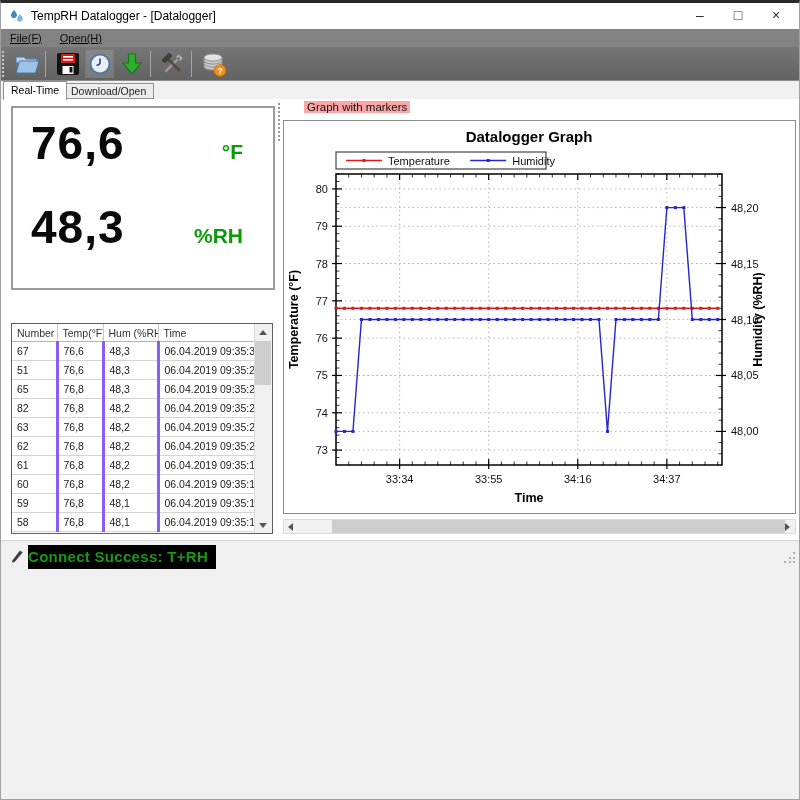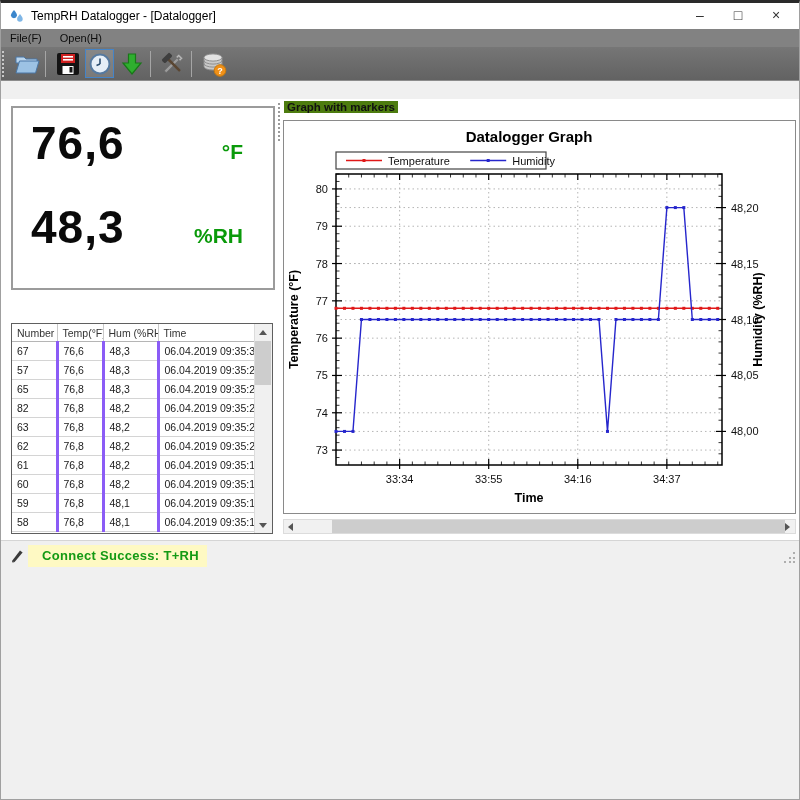--- a/index.html
+++ b/index.html
@@ -6,21 +6,21 @@
   .window{position:relative;width:800px;height:800px;background:#f0f0f0;box-sizing:border-box;
           border-top:3px solid #2a2a2a;border-left:1px solid #a0a0a0;border-right:1px solid #a0a0a0;border-bottom:1px solid #a0a0a0;overflow:hidden;}
   .abs{position:absolute;}
   
   .titlebar{left:0;right:0;top:0;height:26px;background:#ffffff;}
   .app-icon{left:8px;top:5px;width:16px;height:16px;}
   .title-text{left:30px;top:0;height:26px;line-height:26px;font-size:12px;color:#000;}
   .win-controls{right:4px;top:0;height:26px;display:flex;}
   .win-btn{width:38px;height:26px;line-height:24px;text-align:center;font-size:14px;color:#333;}
   
-  .menubar{left:0;right:0;top:26px;height:18px;background:#828282;display:flex;align-items:center;}
+  .menubar{left:0;right:0;top:26px;height:18px;background:#828282;display:flex;align-items:center;text-decoration:underline;}
   .menu-item{font-size:11px;color:#0d0d0d;padding:0 9px;line-height:18px;}
   
   .toolbar{left:0;right:0;top:44px;height:33px;background:linear-gradient(#767676,#626262);display:flex;align-items:center;border-bottom:1px solid #8c8c8c;}
   .tb-grip{width:5px;height:26px;margin-left:1px;border-left:2px dotted #c9c9c9;}
   .tb-btn{width:29px;height:29px;margin-left:3px;display:flex;align-items:center;justify-content:center;}
   .tb-btn.selected{border:1px solid #4584c7;background:rgba(255,255,255,0.14);box-sizing:border-box;}
   .tb-sep{width:1px;height:26px;background:#a5a5a5;margin:0 4px;}
   
   .tabbar{left:0;right:0;top:78px;height:18px;background:#f0f0f0;}
   .tab{position:absolute;box-sizing:border-box;font-size:10.5px;padding:0 7px;border:1px solid #919191;}
@@ -42,33 +42,33 @@
   table.grid td{height:18px;color:#1a1a1a;padding:0 0 0 5px;border-right:3px solid #8b5cf6;border-bottom:1px solid #d4d4d4;white-space:nowrap;overflow:hidden;}
   .vscroll{position:absolute;top:0;right:0;bottom:0;width:17px;background:#f0f0f0;border-left:1px solid #dcdcdc;}
   .vs-btn{position:absolute;left:0;width:16px;height:16px;background:#f0f0f0;}
   .vs-up{top:0;} .vs-down{bottom:0;}
   .tri-up{position:absolute;left:4px;top:6px;width:0;height:0;border-left:4px solid transparent;border-right:4px solid transparent;border-bottom:5px solid #555;}
   .tri-down{position:absolute;left:4px;top:6px;width:0;height:0;border-left:4px solid transparent;border-right:4px solid transparent;border-top:5px solid #555;}
   .vs-thumb{position:absolute;left:0;top:17px;width:16px;height:44px;background:#cdcdcd;}
   
   .splitter{left:277px;top:4px;height:38px;width:3px;border-left:2px dotted #9a9a9a;}
   
-  .group-label{left:283px;top:2px;font-size:11.5px;font-weight:bold;color:#111;background:#4d7c0f;padding:0 3px;z-index:2;}
+  .group-label{left:303px;top:2px;font-size:11.5px;font-weight:normal;color:#111;background:#fca5a5;padding:0 3px;z-index:2;}
   .groupbox{left:282px;top:21px;width:513px;height:394px;border:1px solid #8a8a8a;background:#fff;box-sizing:border-box;}
   
   .hscroll{left:282px;top:420px;width:513px;height:15px;background:#f1f1f1;border:1px solid #dcdcdc;box-sizing:border-box;}
   .hs-btn{position:absolute;top:0;width:15px;height:13px;}
   .hs-left{left:0;} .hs-right{right:0;}
   .tri-left{position:absolute;left:4px;top:3px;width:0;height:0;border-top:4px solid transparent;border-bottom:4px solid transparent;border-right:5px solid #555;}
   .tri-right{position:absolute;left:5px;top:3px;width:0;height:0;border-top:4px solid transparent;border-bottom:4px solid transparent;border-left:5px solid #555;}
   .hs-thumb{position:absolute;left:48px;top:0;width:453px;height:13px;background:#cdcdcd;}
   
   .statusbar{left:0;right:0;top:537px;height:29px;background:#f0f0f0;border-top:1px solid #d5d5d5;}
   .status-icon{left:9px;top:7px;width:15px;height:15px;}
-  .status-chip{left:27px;top:4px;background:#fef9c3;padding:3px 8px 4px 14px;font-size:13px;font-weight:bold;letter-spacing:0.3px;}
+  .status-chip{left:27px;top:4px;background:#000000;padding:3px 8px 4px 0;font-size:15px;font-weight:bold;letter-spacing:0.3px;}
   .resize-grip{right:3px;top:11px;width:12px;height:12px;}
   .resize-grip i{position:absolute;width:2px;height:2px;background:#aeaeae;}
 </style>
 </head>
 <body>
 
 <div class="window">
 
   <div class="abs titlebar">
     <svg class="abs app-icon" viewBox="0 0 16 16">
@@ -147,20 +147,24 @@
         <path d="M3 6.5 v9 a9 3.6 0 0 0 18 0 v-9" fill="#c9c9c9" stroke="#8e8e8e" stroke-width="1"></path>
         <path d="M3 12.5 a9 3.6 0 0 0 18 0" fill="none" stroke="#8e8e8e" stroke-width="1"></path>
         <path d="M3 9.5 a9 3.6 0 0 0 18 0" fill="none" stroke="#8e8e8e" stroke-width="1"></path>
         <ellipse cx="12" cy="6.5" rx="9" ry="3.6" fill="#e2e2e2" stroke="#8e8e8e" stroke-width="1"></ellipse>
         <circle cx="19" cy="19.5" r="5.8" fill="#f09018" stroke="#c97a0c" stroke-width="1"></circle>
         <text x="19" y="23" font-size="9" font-weight="bold" fill="#fff" text-anchor="middle" font-family="Liberation Sans, sans-serif">?</text>
       </svg>
     </div>
   </div>
 
+  <div class="abs tabbar">
+    <div class="tab active">Real-Time</div>
+    <div class="tab inactive">Download/Open</div>
+  </div>
 
   <div class="abs content">
 
     <div class="abs readout">
       <div class="readout-row r1">
         <span class="readout-value">76,6</span>
         <span class="readout-unit">°F</span>
       </div>
       <div class="readout-row r2">
         <span class="readout-value">48,3</span>
@@ -185,21 +189,21 @@
             </tr>
           </thead>
         <tbody>
             <tr>
               <td>67</td>
               <td>76,6</td>
               <td>48,3</td>
               <td>06.04.2019 09:35:31</td>
             </tr>
             <tr>
-              <td>57</td>
+              <td>51</td>
               <td>76,6</td>
               <td>48,3</td>
               <td>06.04.2019 09:35:29</td>
             </tr>
             <tr>
               <td>65</td>
               <td>76,8</td>
               <td>48,3</td>
               <td>06.04.2019 09:35:27</td>
             </tr>

